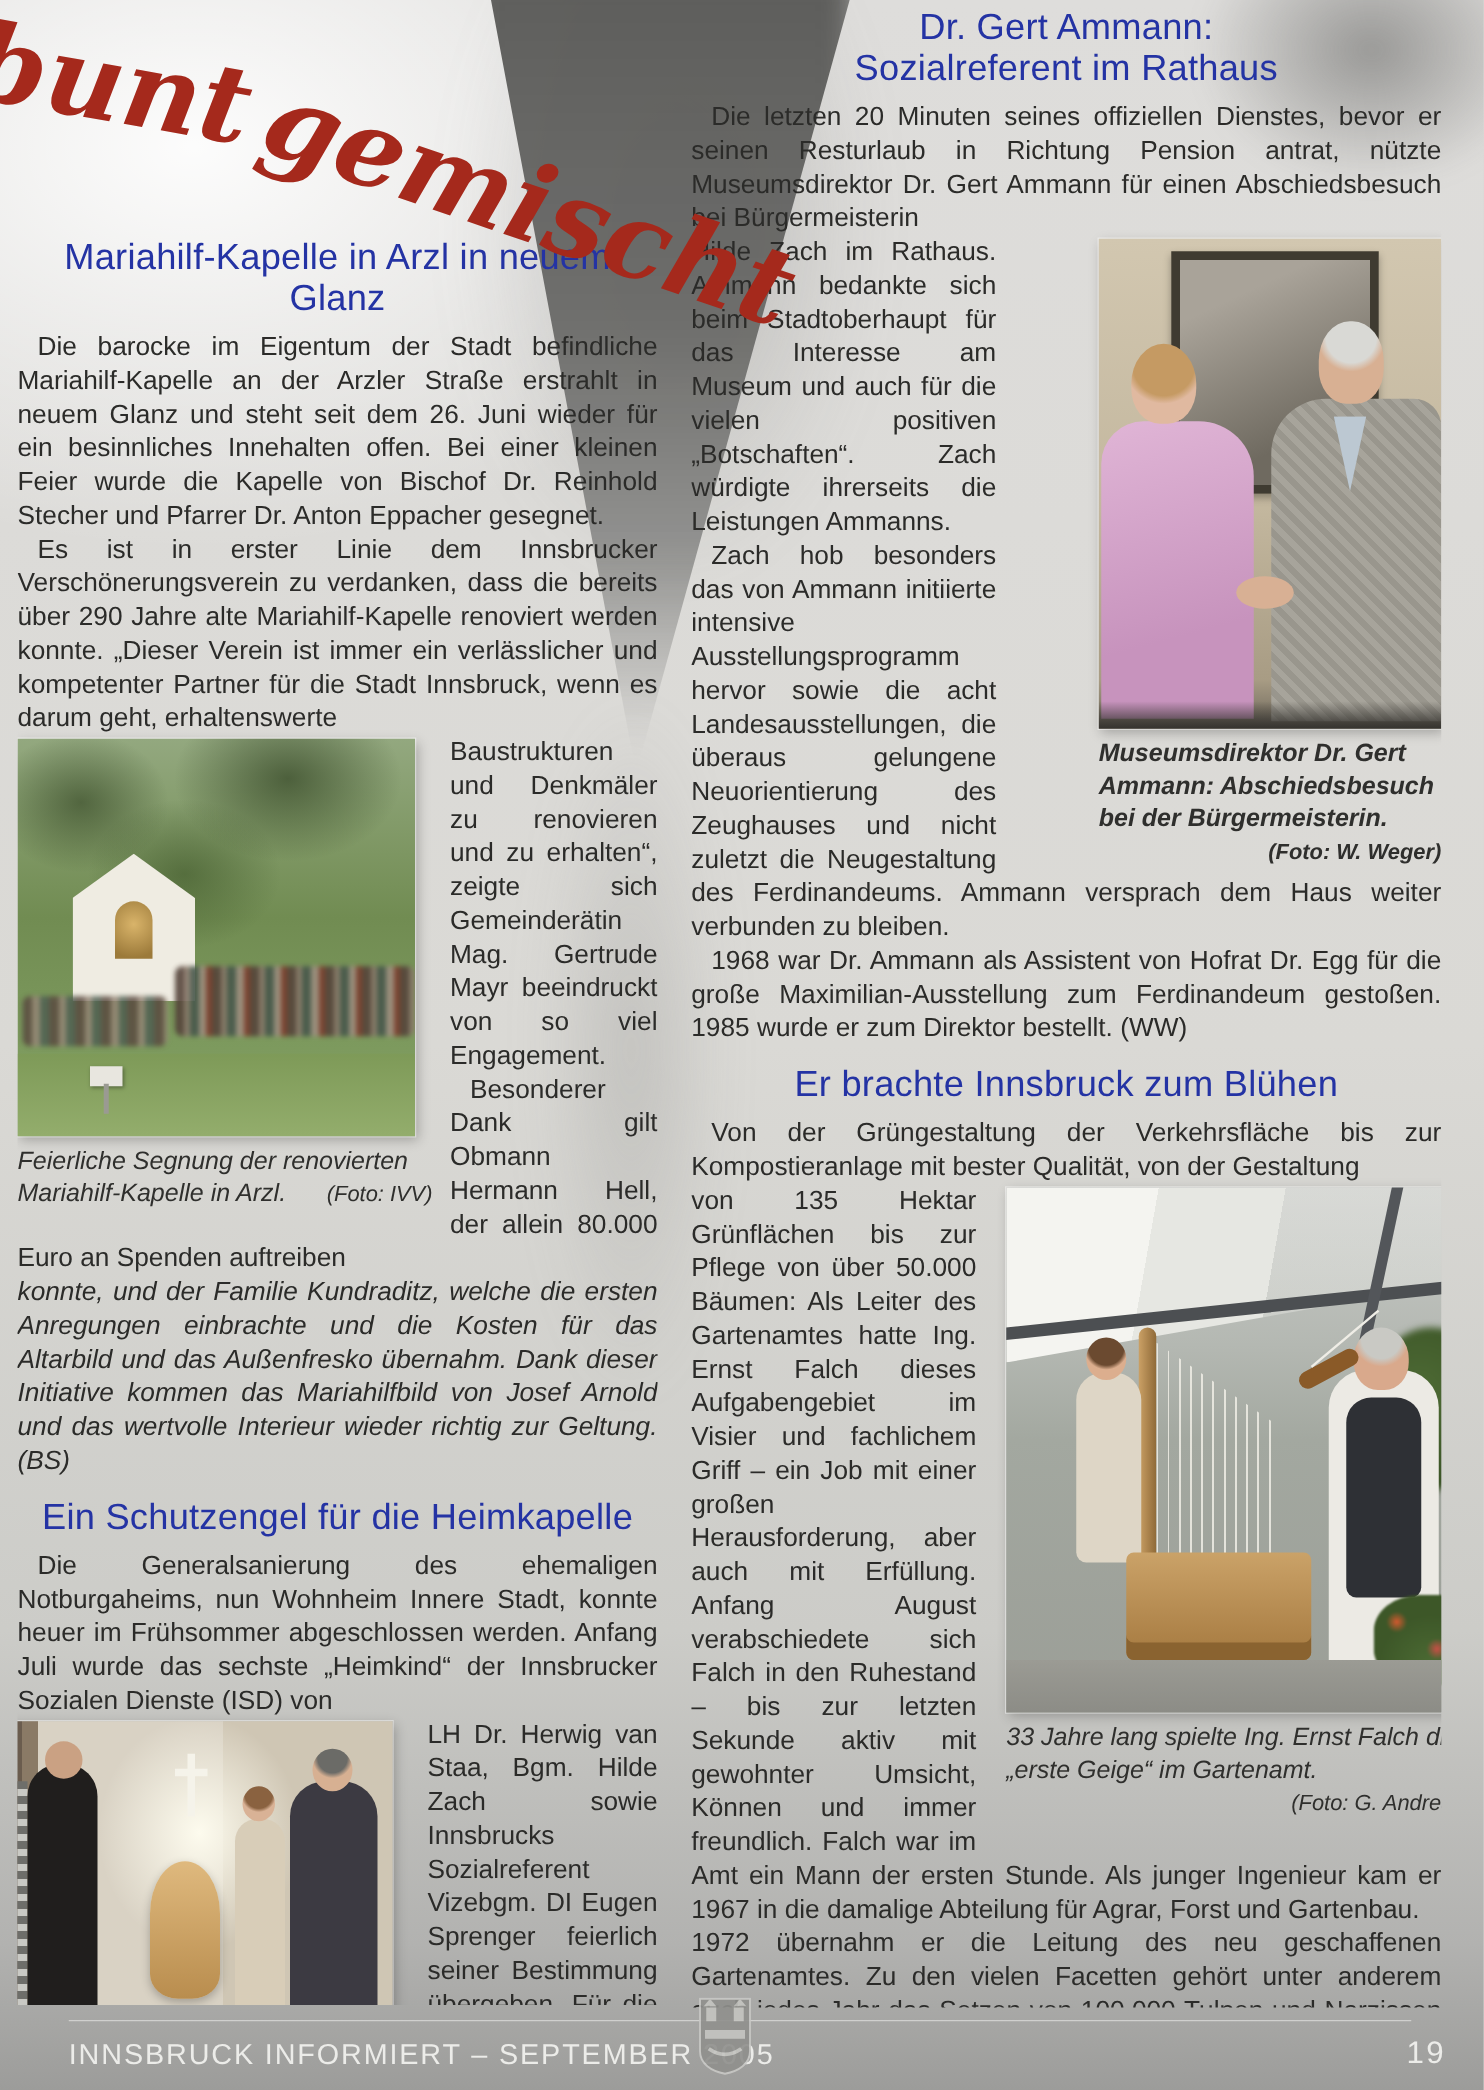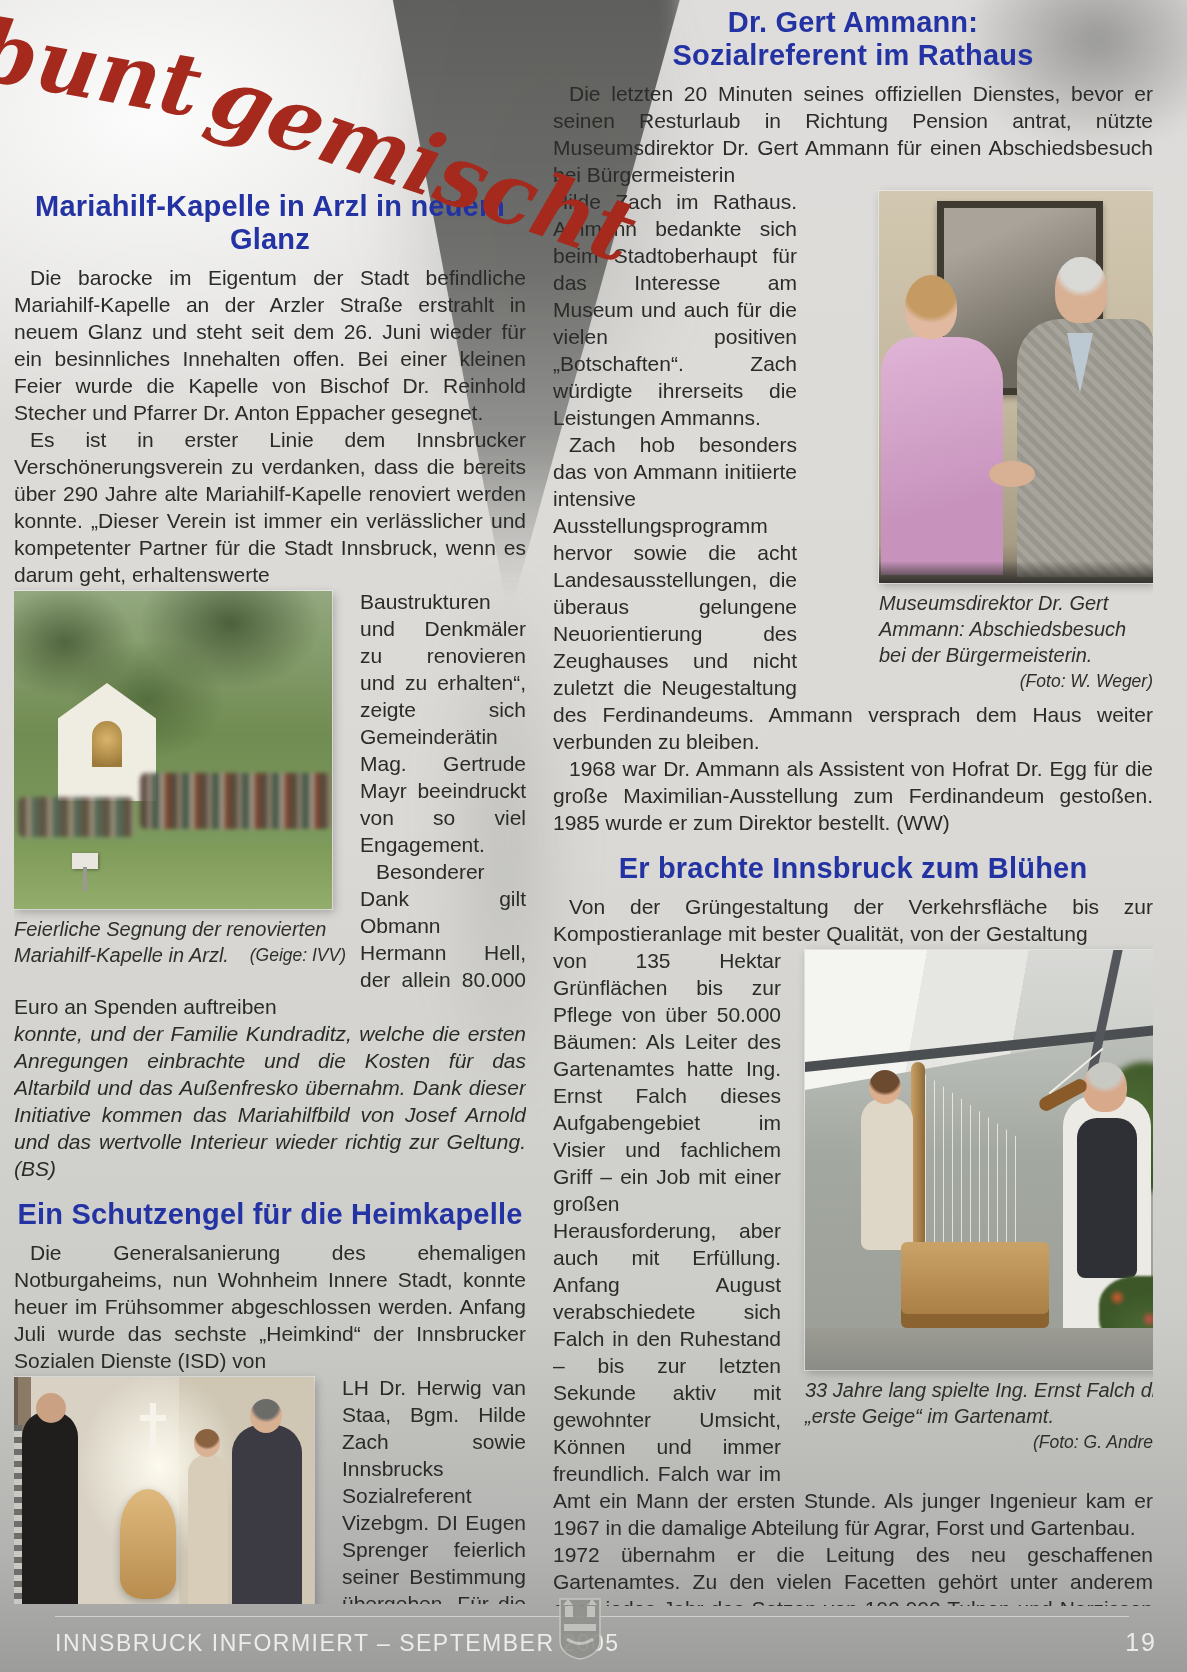--- a/index.html
+++ b/index.html
@@ -21,33 +21,33 @@
     background:radial-gradient(closest-side, rgba(140,140,138,.30), transparent);filter:blur(18px);}
   
   .script{position:absolute;left:-14px;top:6px;z-index:3;transform:rotate(10deg);transform-origin:0 0;
     font-family:"DejaVu Serif",serif;font-style:italic;font-weight:bold;font-size:86px;
     color:#a5291c;white-space:nowrap;line-height:1;}
   .script .w2{display:inline-block;transform:rotate(9deg) translate(4px,36px);margin-left:14px;}
   
   .col{position:absolute;z-index:2;}
   .col-left{left:14px;top:190px;width:512px;max-height:1414px;overflow:hidden;}
   .col-right{left:553px;top:6px;width:600px;max-height:1600px;overflow:hidden;}
-  h2{margin:0 0 8px 0;font-size:29px;line-height:33px;font-weight:700;color:#2433a4;text-align:center;letter-spacing:.2px;}
+  h2{margin:0 0 8px 0;font-size:29px;line-height:33px;font-weight:400;color:#2433a4;text-align:center;letter-spacing:.2px;}
   h2.mt{margin-top:16px;}
   .blk{display:block;}
   p.body{margin:0;font-size:21px;line-height:27px;text-align:justify;}
   p.ind{text-indent:16px;}
   p.clear-l{clear:left;font-style:italic;}
   p.clear-r{clear:right;}
   figure{margin:0;}
   .fig-l{float:left;margin:3px 14px 6px 0;}
   .fig-r{float:right;margin:3px 0 6px 12px;}
   .fig-chapel{width:332px;}
   .fig-heim{width:336px;margin-left:-22px;}
-  .fig-ammann{width:344px;}
+  .fig-ammann{width:344px;font-weight:bold;}
   .fig-ammann .ph,.fig-ammann .cap{width:274px;margin-left:auto;}
   .fig-violin{width:394px;margin-right:-34px;}
   .fig-violin .ph,.fig-violin .cap{width:382px;margin-left:auto;}
   .cap{font-style:italic;font-size:20px;line-height:26px;color:#2f2f2d;margin-top:7px;display:flow-root;}
   .cap .credit{float:right;font-size:17.5px;padding-left:8px;}
   
   .ph{position:relative;overflow:hidden;box-shadow:0 0 0 1px rgba(255,255,255,.45), 2px 3px 9px rgba(0,0,0,.25);}
   .ph>div{position:absolute;}
   .ph-ammann{width:274px;height:392px;background:linear-gradient(180deg,#d2c7b0,#c3b79e 55%,#a89c84 90%,#6b655a);}
   .am-painting{left:58px;top:10px;width:152px;height:180px;border:7px solid #3f3b31;
@@ -151,21 +151,21 @@
           <div class="ch-bld"></div>
           <div class="ch-fresco"></div>
           <div class="ch-crowd"></div>
           <div class="ch-crowd2"></div>
           <div class="ch-lawn"></div>
           <div class="ch-sign"></div>
           <div class="ch-post"></div>
         </div>
         <figcaption class="cap">
           <span>Feierliche Segnung der renovierten Mariahilf-Kapelle in Arzl.</span>
-          <span class="credit">(Geige: IVV)</span>
+          <span class="credit">(Foto: IVV)</span>
         </figcaption>
       </figure>
       <p class="body">Baustrukturen und Denkmäler zu renovieren und zu erhalten“, zeigte sich Gemeinderätin Mag. Gertrude Mayr beeindruckt von so viel Engagement.</p>
       <p class="body ind">Besonderer Dank gilt Obmann Hermann Hell, der allein 80.000 Euro an Spenden auftreiben</p>
       <p class="body clear-l">konnte, und der Familie Kundraditz, welche die ersten Anregungen einbrachte und die Kosten für das Altarbild und das Außenfresko übernahm. Dank dieser Initiative kommen das Mariahilfbild von Josef Arnold und das wertvolle Interieur wieder richtig zur Geltung. (BS)</p>
     </section>
 
     <section>
       <h2 class="mt">Ein Schutzengel für die Heimkapelle</h2>
       <p class="body ind">Die Generalsanierung des ehemaligen Notburgaheims, nun Wohnheim Innere Stadt, konnte heuer im Frühsommer abgeschlossen werden. Anfang Juli wurde das sechste „Heimkind“ der Innsbrucker Sozialen Dienste (ISD) von</p>

